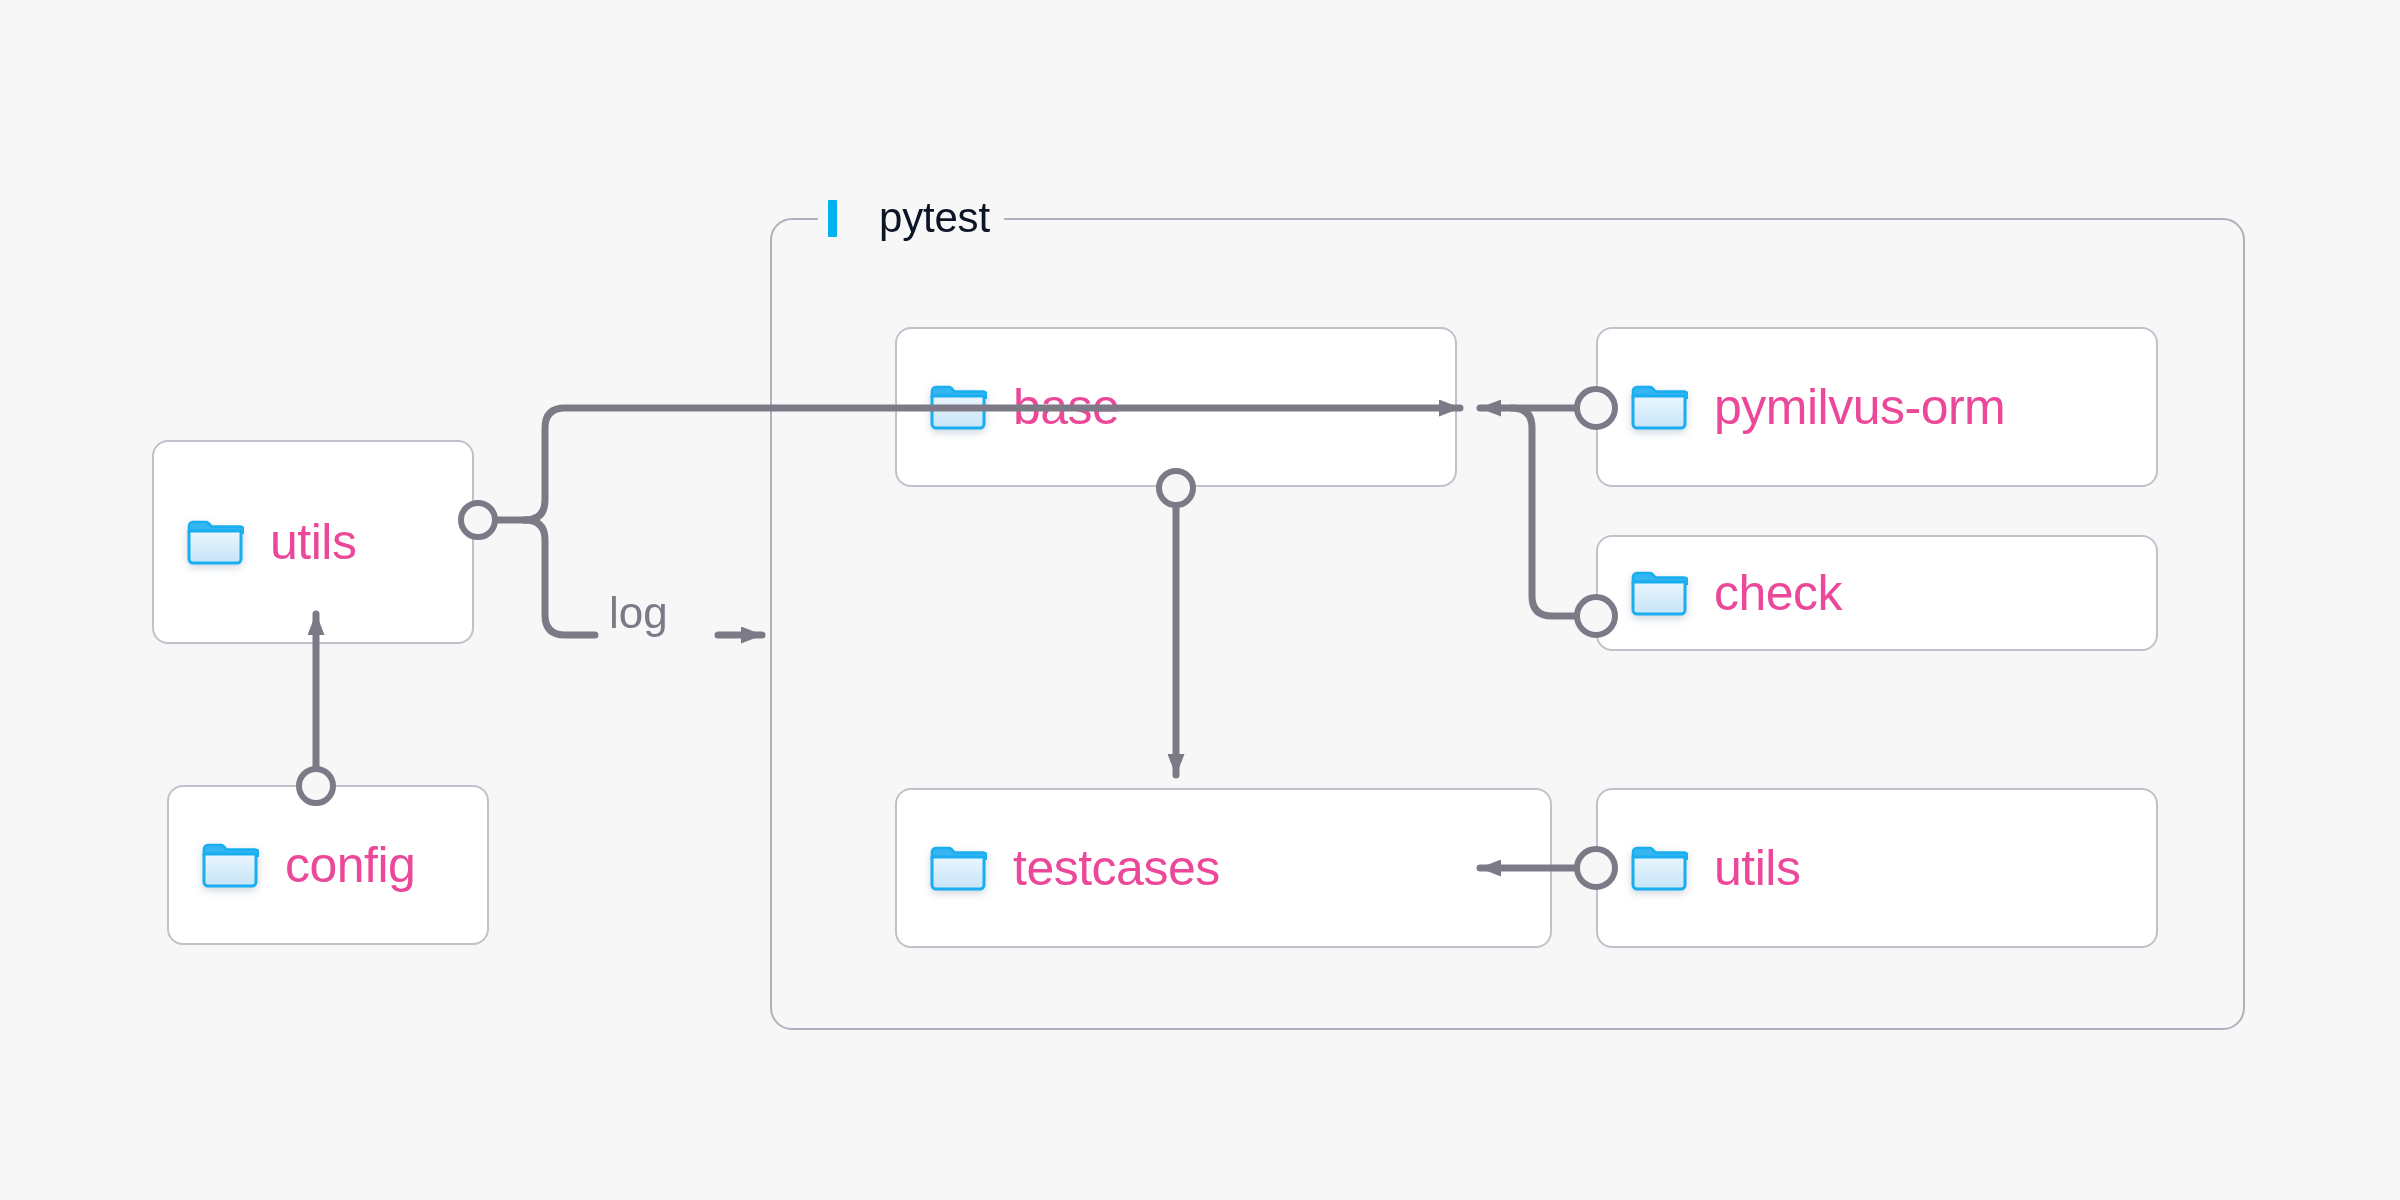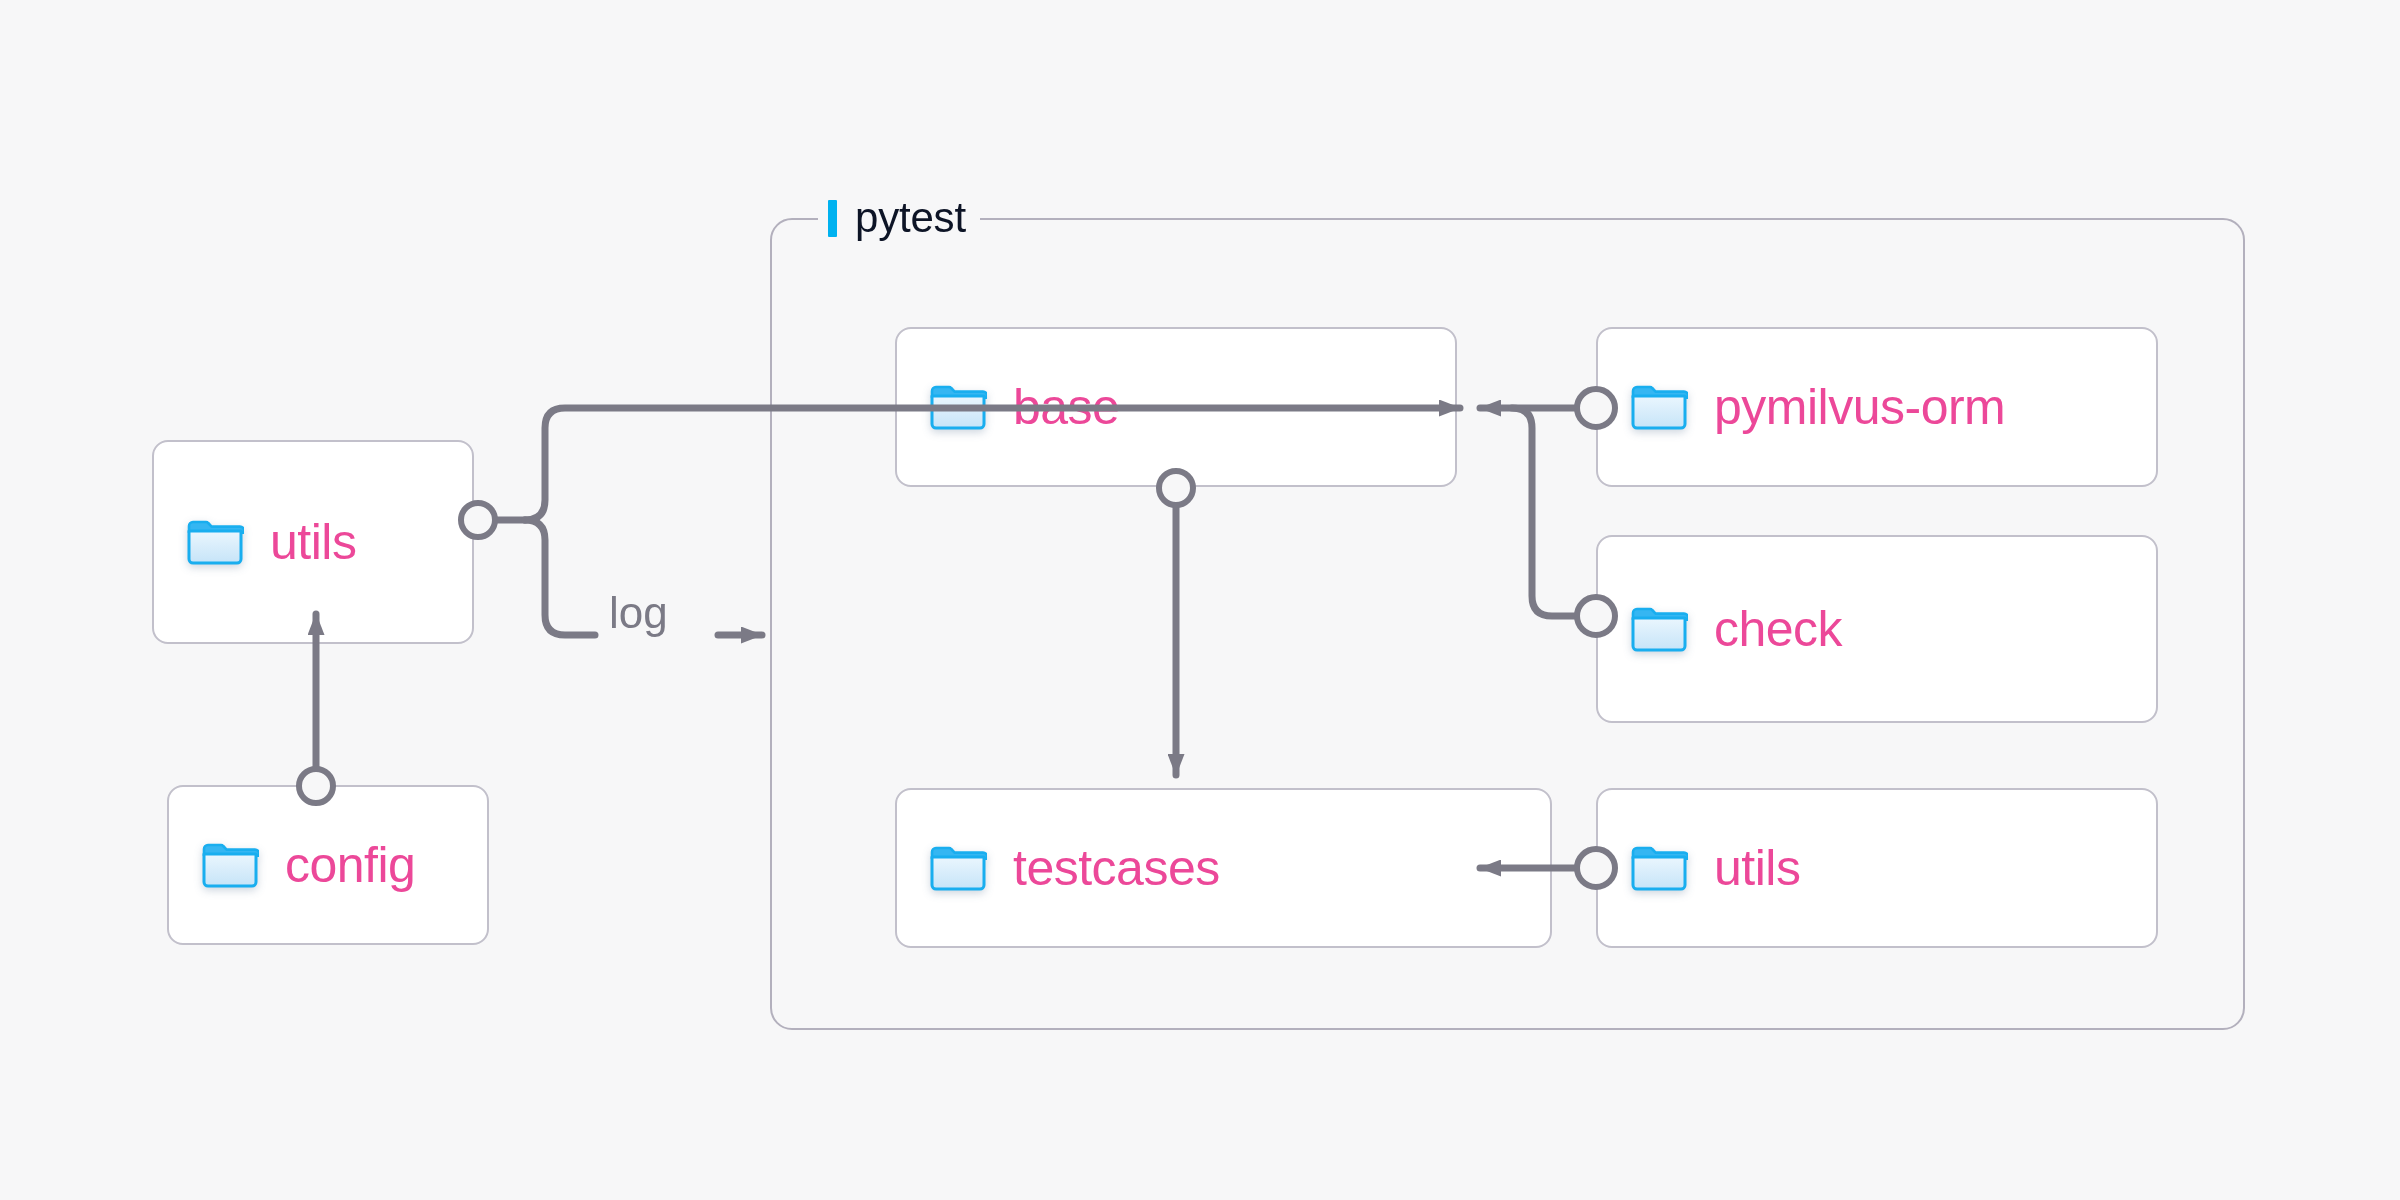--- a/index.html
+++ b/index.html
@@ -52,20 +52,21 @@
     background: #00b2f0;
     border-radius: 1px;
     flex: none;
   }
   .group-title {
     font-size: 42px;
     color: #0d1426;
     letter-spacing: -0.2px;
     white-space: nowrap;
     line-height: 1;
+    margin-left: 24px;
   }
 
   
   .node {
     position: absolute;
     box-sizing: border-box;
     background: #ffffff;
     border: 2px solid #c2c0cb;
     border-radius: 16px;
     display: flex;
@@ -234,21 +235,21 @@
         <stop offset="0%" stop-color="#eaf6fe"></stop>
                 <stop offset="100%" stop-color="#c6e4f8"></stop>
       </linearGradient>
     </defs>
     <path d="M3 8 a4 4 0 0 1 4-4 h13 a3 3 0 0 1 2.2 1 l3.4 3.6 h28.4 a4 4 0 0 1 4 4 v2 H3 Z" fill="#35b6f2" stroke="#19aeef" stroke-width="2.6" stroke-linejoin="round"></path>
     <path d="M3 13 h52.0 v28 a4 4 0 0 1 -4 4 H7 a4 4 0 0 1 -4 -4 Z" fill="url(#fg5)" stroke="#19aeef" stroke-width="3" stroke-linejoin="round"></path>
   </svg>
           <span class="node-label">pymilvus-orm</span>
         </div>
       </div>
-      <div class="node" style="left: 1596px; top: 535px; width: 562px; height: 188px;">
+      <div class="node" style="left: 1596px; top: 535px; width: 562px; height: 116px;">
         <div class="pad">
           <svg class="folder-icon" viewBox="0 0 58 48">
     <defs>
       <linearGradient id="fg6" x1="0" y1="0" x2="0" y2="1">
         <stop offset="0%" stop-color="#eaf6fe"></stop>
                 <stop offset="100%" stop-color="#c6e4f8"></stop>
       </linearGradient>
     </defs>
     <path d="M3 8 a4 4 0 0 1 4-4 h13 a3 3 0 0 1 2.2 1 l3.4 3.6 h28.4 a4 4 0 0 1 4 4 v2 H3 Z" fill="#35b6f2" stroke="#19aeef" stroke-width="2.6" stroke-linejoin="round"></path>
     <path d="M3 13 h52.0 v28 a4 4 0 0 1 -4 4 H7 a4 4 0 0 1 -4 -4 Z" fill="url(#fg6)" stroke="#19aeef" stroke-width="3" stroke-linejoin="round"></path>

